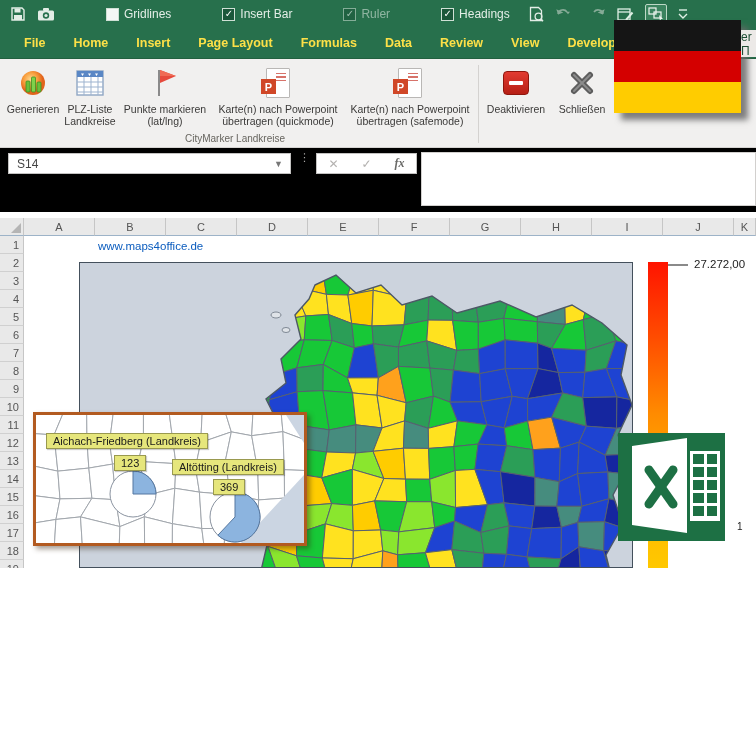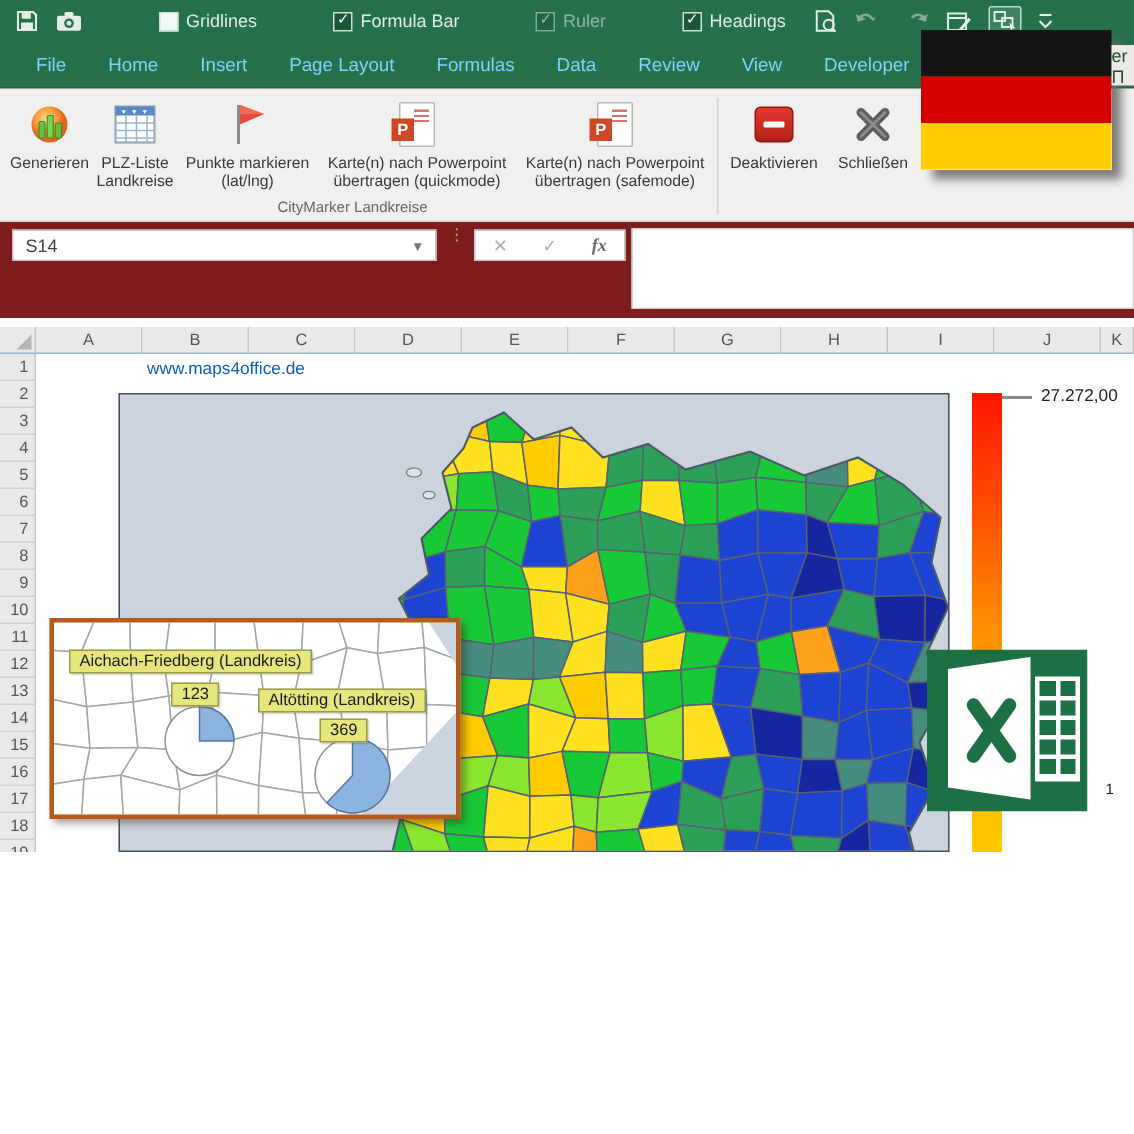--- a/index.html
+++ b/index.html
@@ -16,41 +16,41 @@
   .qat-check .box.checked { background:#1b573a; }
   .qat-check .tick { display:none; color:#fff; font-size:10px; line-height:1; }
   .qat-check .box.checked .tick { display:block; }
   .qat-check .lbl { color:#e3ede6; font-size:12px; white-space:nowrap; }
   .qat-check.disabled { opacity:.55; }
   .qat-btn { display:flex; align-items:center; }
   .qat-btn.hilite { background:#3a835e; border:1px solid #bcd8c6; border-radius:2px; padding:2px; }
 
   
   .tabbar { position:absolute; left:0; top:28px; width:756px; height:30px; background:#27704c; display:flex; align-items:center; padding-left:10px; }
-  .tab { color:#7dd3fc; font-size:12.5px; padding:0 14px; height:30px; display:flex; align-items:center; white-space:nowrap; }
+  .tab { color:#fde047; font-size:12.5px; padding:0 14px; height:30px; display:flex; align-items:center; white-space:nowrap;font-weight:bold; }
 
   
   .ribbon { position:absolute; left:0; top:58px; width:756px; height:90px; background:#f1f0ef; border-top:1px solid #22603f; border-bottom:1px solid #d5d3d1; }
   .rb-row { position:absolute; left:4px; top:4px; display:flex; align-items:stretch; height:76px; }
   .rb-btn { display:flex; flex-direction:column; align-items:center; justify-content:flex-start; padding-top:2px; }
   .rb-icon { height:36px; display:flex; align-items:center; justify-content:center; }
   .rb-label { font-size:10.5px; color:#3b3a39; text-align:center; line-height:1.18; white-space:pre-line; margin-top:2px; }
   .rb-divider { width:1px; background:#d4d2d0; margin:2px 2px 0 2px; height:78px; }
   .rb-group-label { position:absolute; left:0; top:74px; width:470px; text-align:center; font-size:10px; color:#67655f; }
   .ppt-page { position:relative; width:24px; height:30px; background:#fff; border:1px solid #b9b7b5; border-radius:1px; }
   .ppt-page .lines { position:absolute; right:3px; top:4px; width:10px; height:10px;
       background:repeating-linear-gradient(#d7736a 0 1.5px, transparent 1.5px 3.5px); }
   .ppt-badge { position:absolute; left:-6px; bottom:3px; width:15px; height:15px; background:#d04727; color:#fff;
       font-size:11px; font-weight:bold; display:flex; align-items:center; justify-content:center; }
   .deakt-icon { width:26px; height:24px; background:linear-gradient(#e23b31,#b61f15); border:1px solid #8f160d; border-radius:4px;
       display:flex; align-items:center; justify-content:center; }
   .deakt-icon .minus { width:14px; height:3.5px; background:#fff; border-radius:1px; }
 
   
-  .fbar-region { position:absolute; left:0; top:148px; width:756px; height:70px; background:#7f1d1d; }
+  .fbar-region { position:absolute; left:0; top:148px; width:756px; height:70px; background:#000000; }
   .namebox { position:absolute; left:8px; top:5px; width:283px; height:21px; background:#fff; border:1px solid #c3c2c1; display:flex; align-items:center; }
   .namebox .val { font-size:12px; color:#444; padding-left:8px; flex:1; }
   .namebox .dd { color:#777; font-size:9px; padding-right:7px; }
   .fdots { position:absolute; left:299px; top:7px; color:#a9a8a6; font-size:11px; letter-spacing:0; line-height:5px; }
   .fxbox { position:absolute; left:316px; top:5px; width:101px; height:21px; background:#fff; border:1px solid #c3c2c1;
       display:flex; align-items:center; justify-content:space-around; }
   .fxbox .xo, .fxbox .ck { color:#b3b1af; font-size:12px; }
   .fxbox .fx { color:#6a6a68; font-size:12px; font-style:italic; font-family:"Liberation Serif", serif; font-weight:bold; }
   .finput { position:absolute; left:421px; top:4px; width:335px; height:54px; background:#fff; border:1px solid #d2d0ce; font-size:12px; color:#333; padding:2px 4px; }
 
@@ -119,21 +119,21 @@
       </span>
 
       <div class="qat-check">
         <span class="box"></span>
         <span class="lbl">Gridlines</span>
       </div>
       <div class="qat-check">
         <span class="box checked">
             <span class="tick">✓</span>
           </span>
-        <span class="lbl">Formula Bar</span>
+        <span class="lbl">Insert Bar</span>
       </div>
       <div class="qat-check disabled">
         <span class="box checked">
             <span class="tick">✓</span>
           </span>
         <span class="lbl">Ruler</span>
       </div>
       <div class="qat-check">
         <span class="box checked">
             <span class="tick">✓</span>

